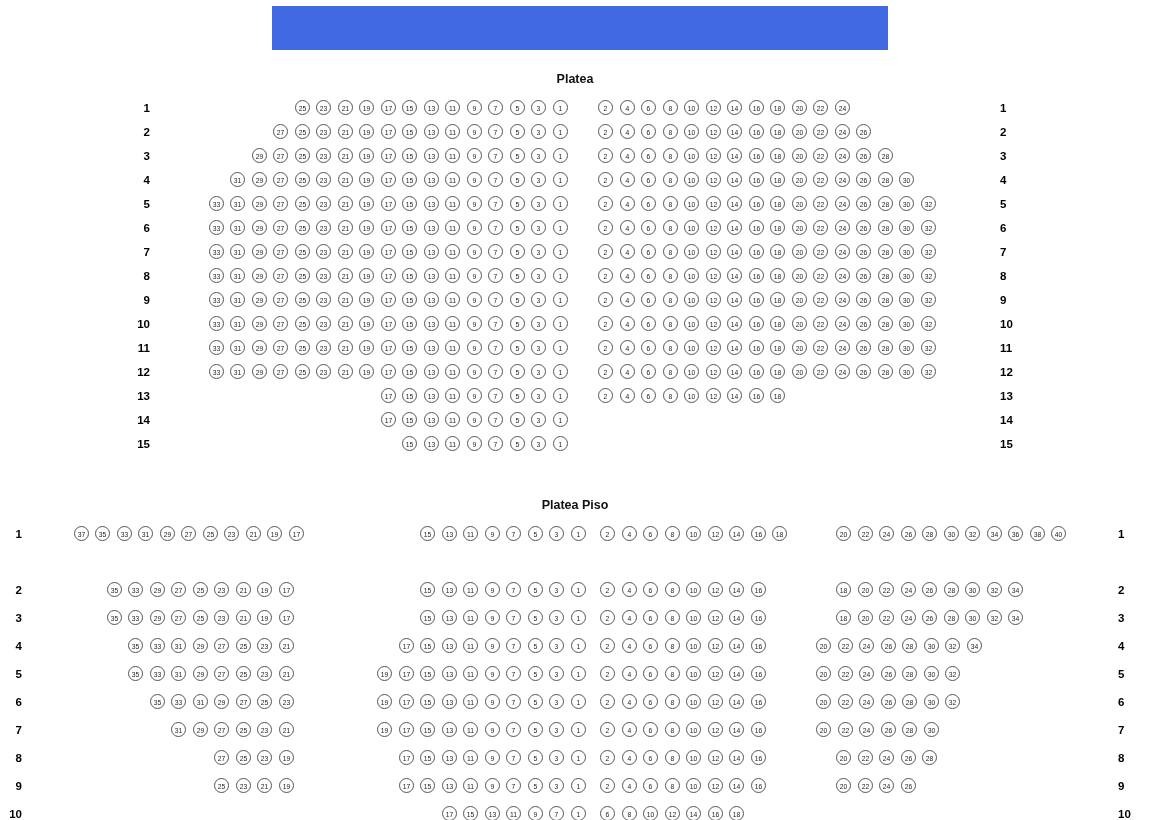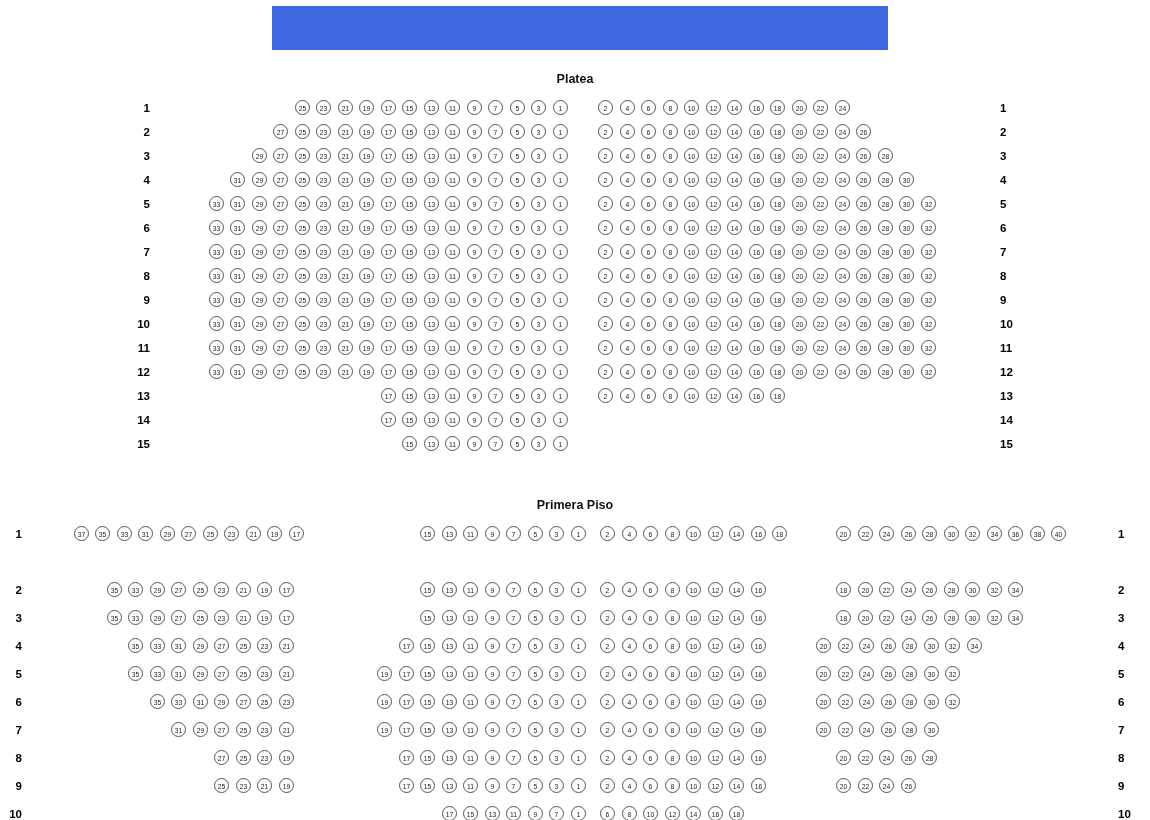--- a/index.html
+++ b/index.html
@@ -1401,21 +1401,21 @@
         <div class="seat" style="left: 531px;">
           <span>3</span>
         </div>
         <div class="seat" style="left: 552.5px;">
           <span>1</span>
         </div>
       </div>
     </div>
   </div>
 
-<div class="section-title" id="piso-title">Primera Piso</div>
+<div class="section-title" id="piso-title">Platea Piso</div>
 <div class="rows" id="piso-rows">
     <div class="row" style="position: absolute; left: 0px; top: 0px; width: 1150px;">
       <div class="row-label left">1</div>
       <div class="row-label right">1</div>
       <div class="seat-area">
         <div class="seat" style="left: 73.5px;">
           <span>37</span>
         </div>
         <div class="seat" style="left: 95px;">
           <span>35</span>

